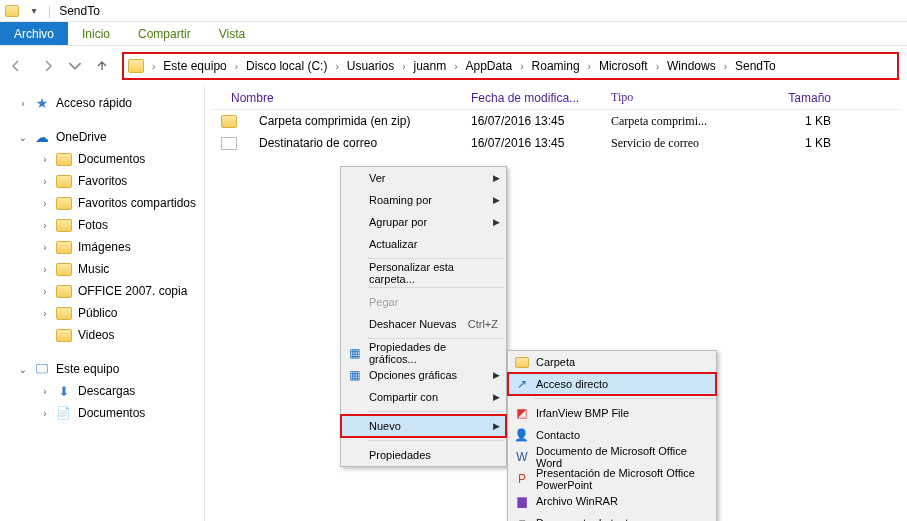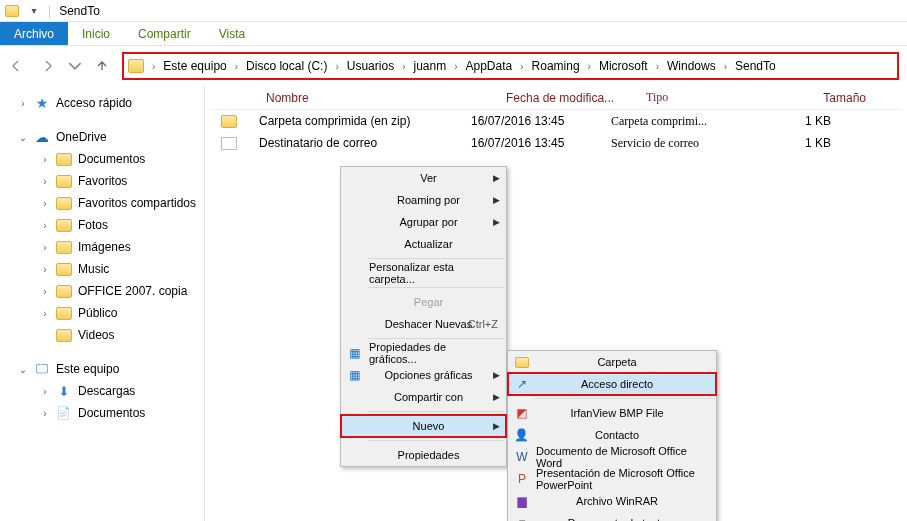--- a/index.html
+++ b/index.html
@@ -36,34 +36,34 @@
   .ti-label { font-size:12px; color:#000;}
   .ic { width:16px; height:16px; display:inline-flex; align-items:center; justify-content:center;}
   .ic-star { color:#3a7ed2; font-size:14px;}
   .ic-cloud { color:#1a6fc4; font-size:14px;}
   .ic-folder { width:16px; height:13px; background:linear-gradient(#ffe9a6,#f7ce5b); border:1px solid #d7b13c; border-radius:2px;}
   .ic-pc { color:#3a7ed2; font-size:13px;}
   .ic-down { color:#3a7ed2; font-size:13px;}
 
   
   .filelist { flex:1; padding: 0 6px; position:relative;}
-  .fl-header { display:flex; height:24px; align-items:center; color:#7f1d1d; font-size:12px; border-bottom:1px solid #eee;justify-content:center;}
+  .fl-header { display:flex; height:24px; align-items:center; color:#4c1d95; font-size:12px; border-bottom:1px solid #eee;}
   .col-name { width:260px; padding-left:20px;}
   .col-date { width:140px;}
   .col-type { width:140px;font-family:Liberation Serif, serif;}
   .col-size { width:80px; text-align:right;}
   .fl-row { display:flex; height:22px; align-items:center; font-size:12px;}
   .fl-row .col-name { display:flex; align-items:center; gap:22px; padding-left:10px;}
   .row-icon { width:16px; height:13px; }
 
   
   .ctxmenu { position:absolute; background:#f0f0f0; border:1px solid #bcbcbc; box-shadow:2px 2px 4px rgba(0,0,0,0.25); font-size:11px; color:#000;}
   .ctx1 { left:340px; top:166px; width:167px;}
   .ctx2 { left:507px; top:350px; width:210px;}
-  .cm-row { display:flex; align-items:center; height:22px; padding:0 18px 0 28px; position:relative;justify-content:center;}
+  .cm-row { display:flex; align-items:center; height:22px; padding:0 18px 0 28px; position:relative;}
   .cm-row.disabled { color:#a0a0a0;}
   .cm-row .arrow { position:absolute; right:6px; font-size:9px; color:#333;}
   .cm-row .cm-icon { position:absolute; left:6px; width:16px; height:16px; display:flex; align-items:center; justify-content:center; font-size:12px;}
   .cm-sep { height:1px; background:#d8d8d8; margin:3px 2px 3px 26px;}
   .cm-shortcut { position:absolute; right:8px; color:#555;}
   .cm-row.hl-red { outline:2px solid #d11; outline-offset:-1px;}
   .cm-row.hover { background:#cde6f7;}
 
   svg { display:block; }
 </style>

